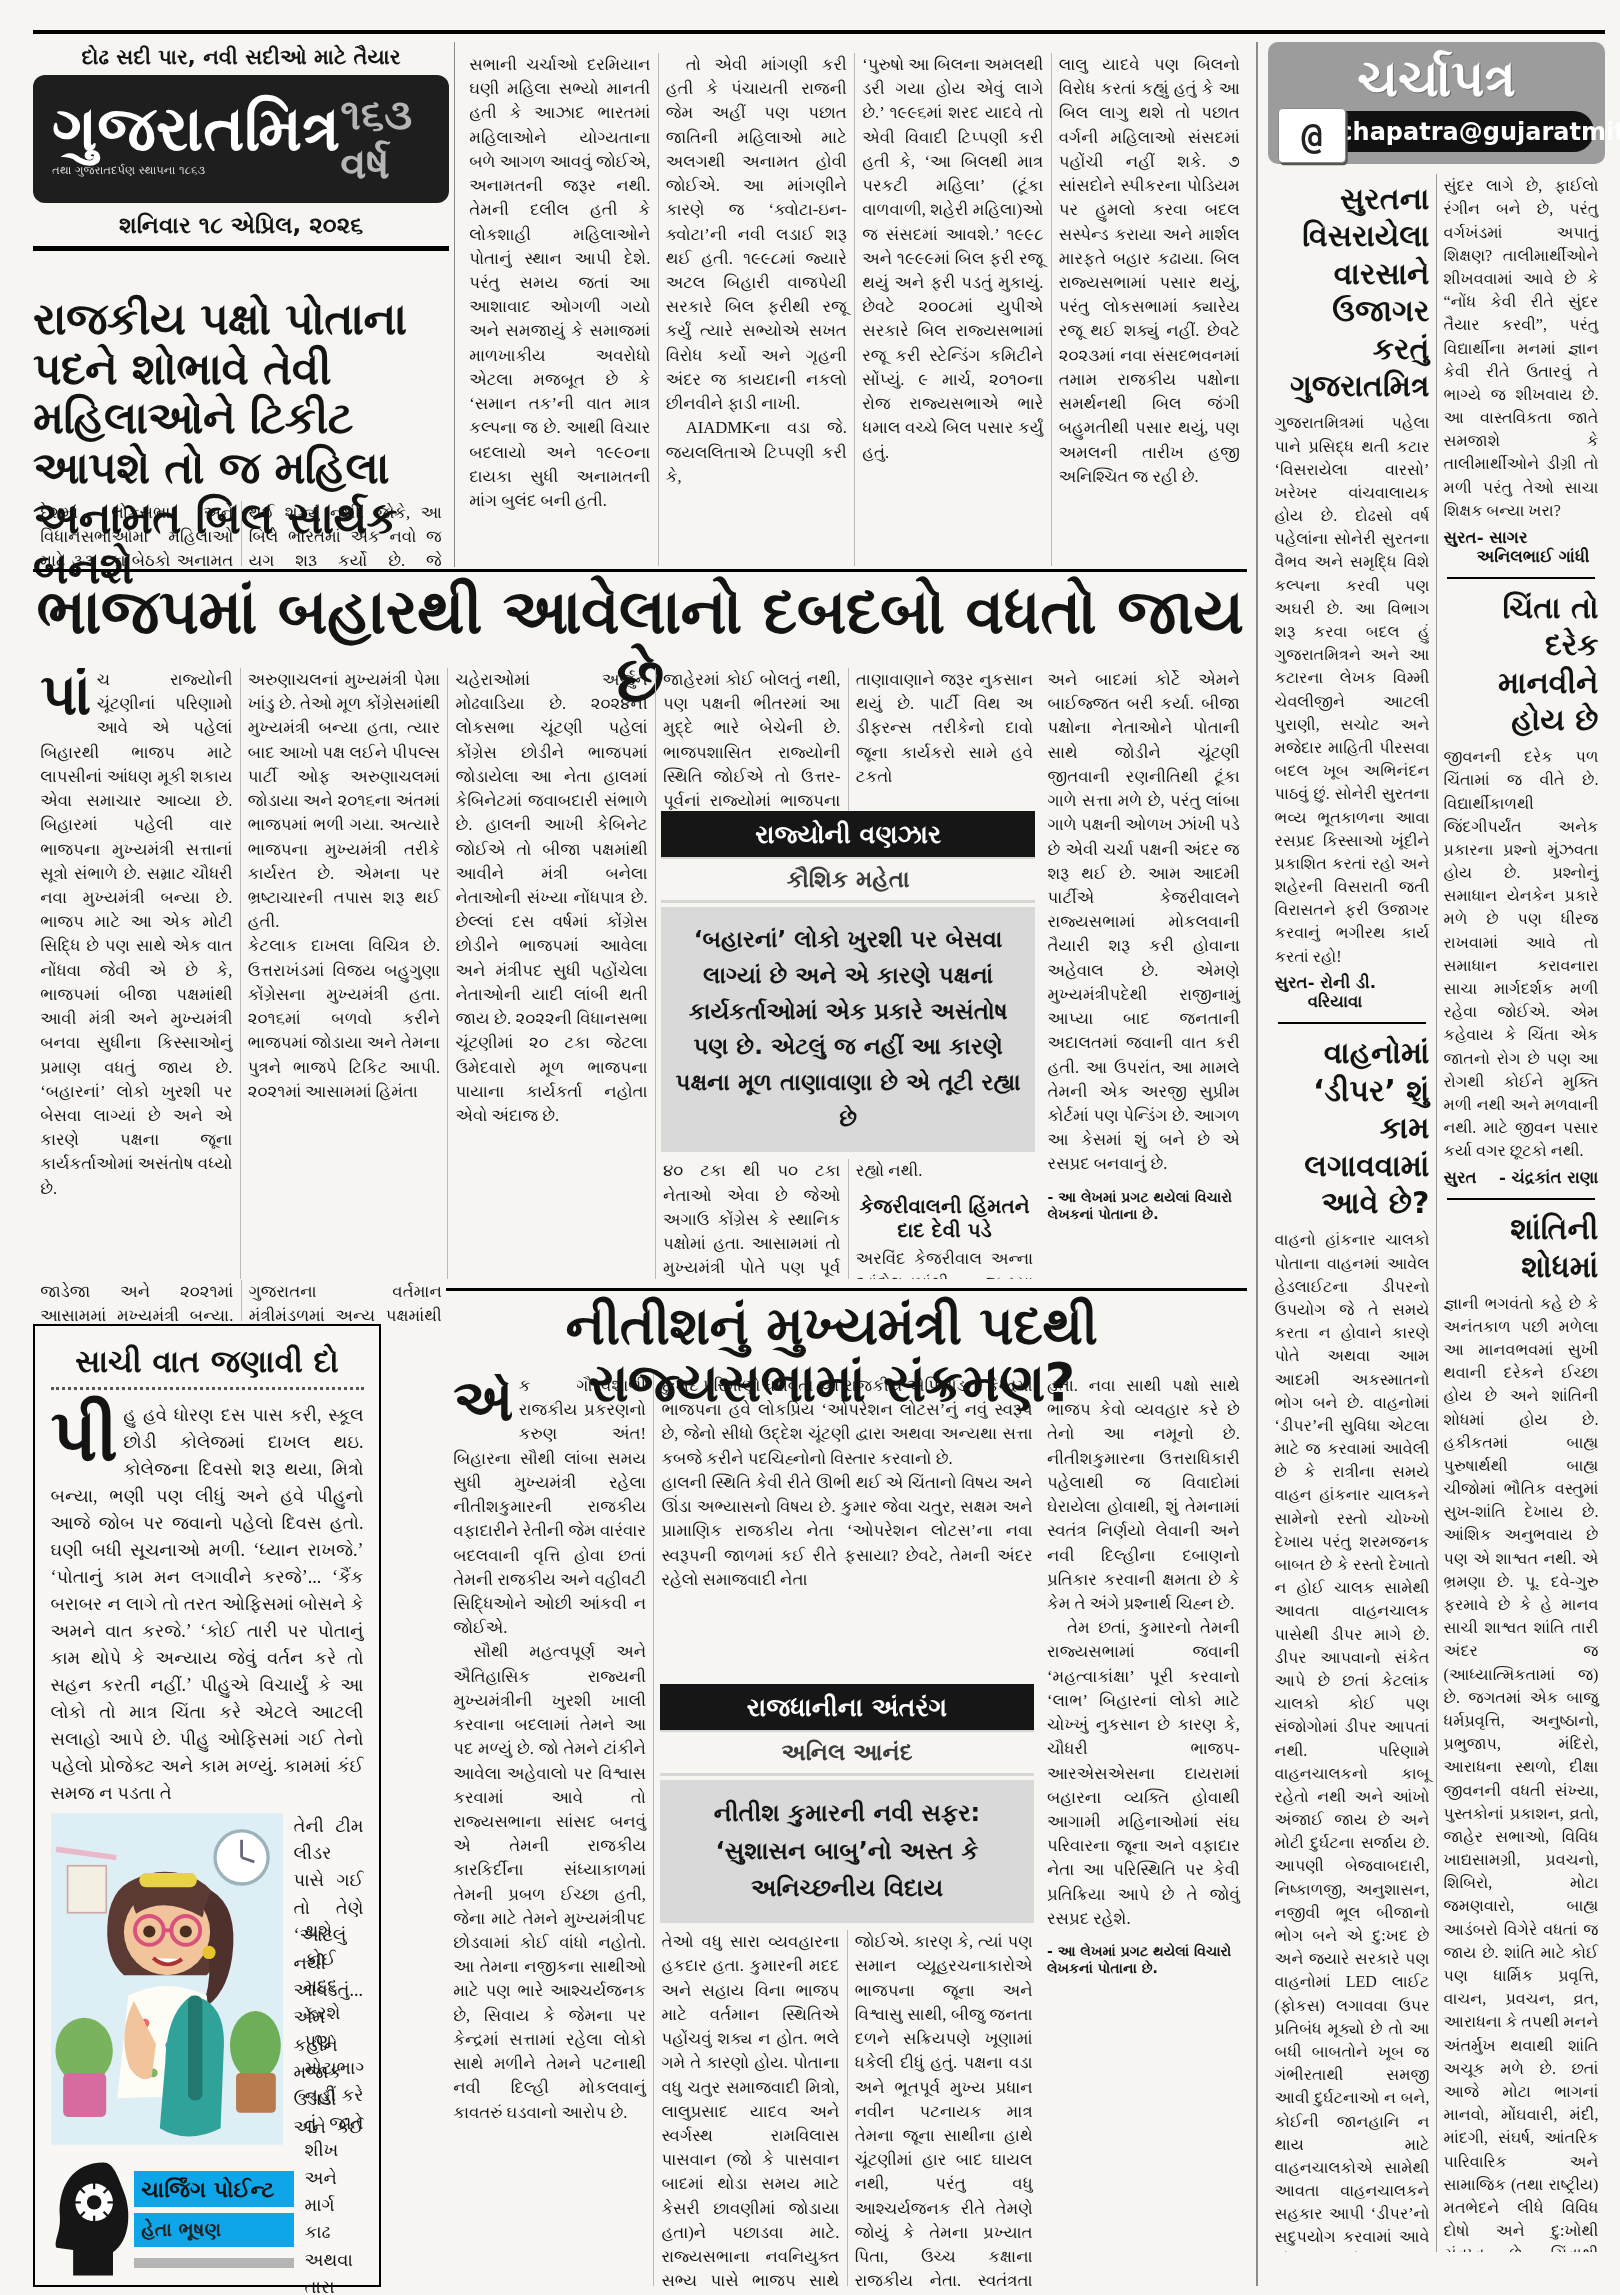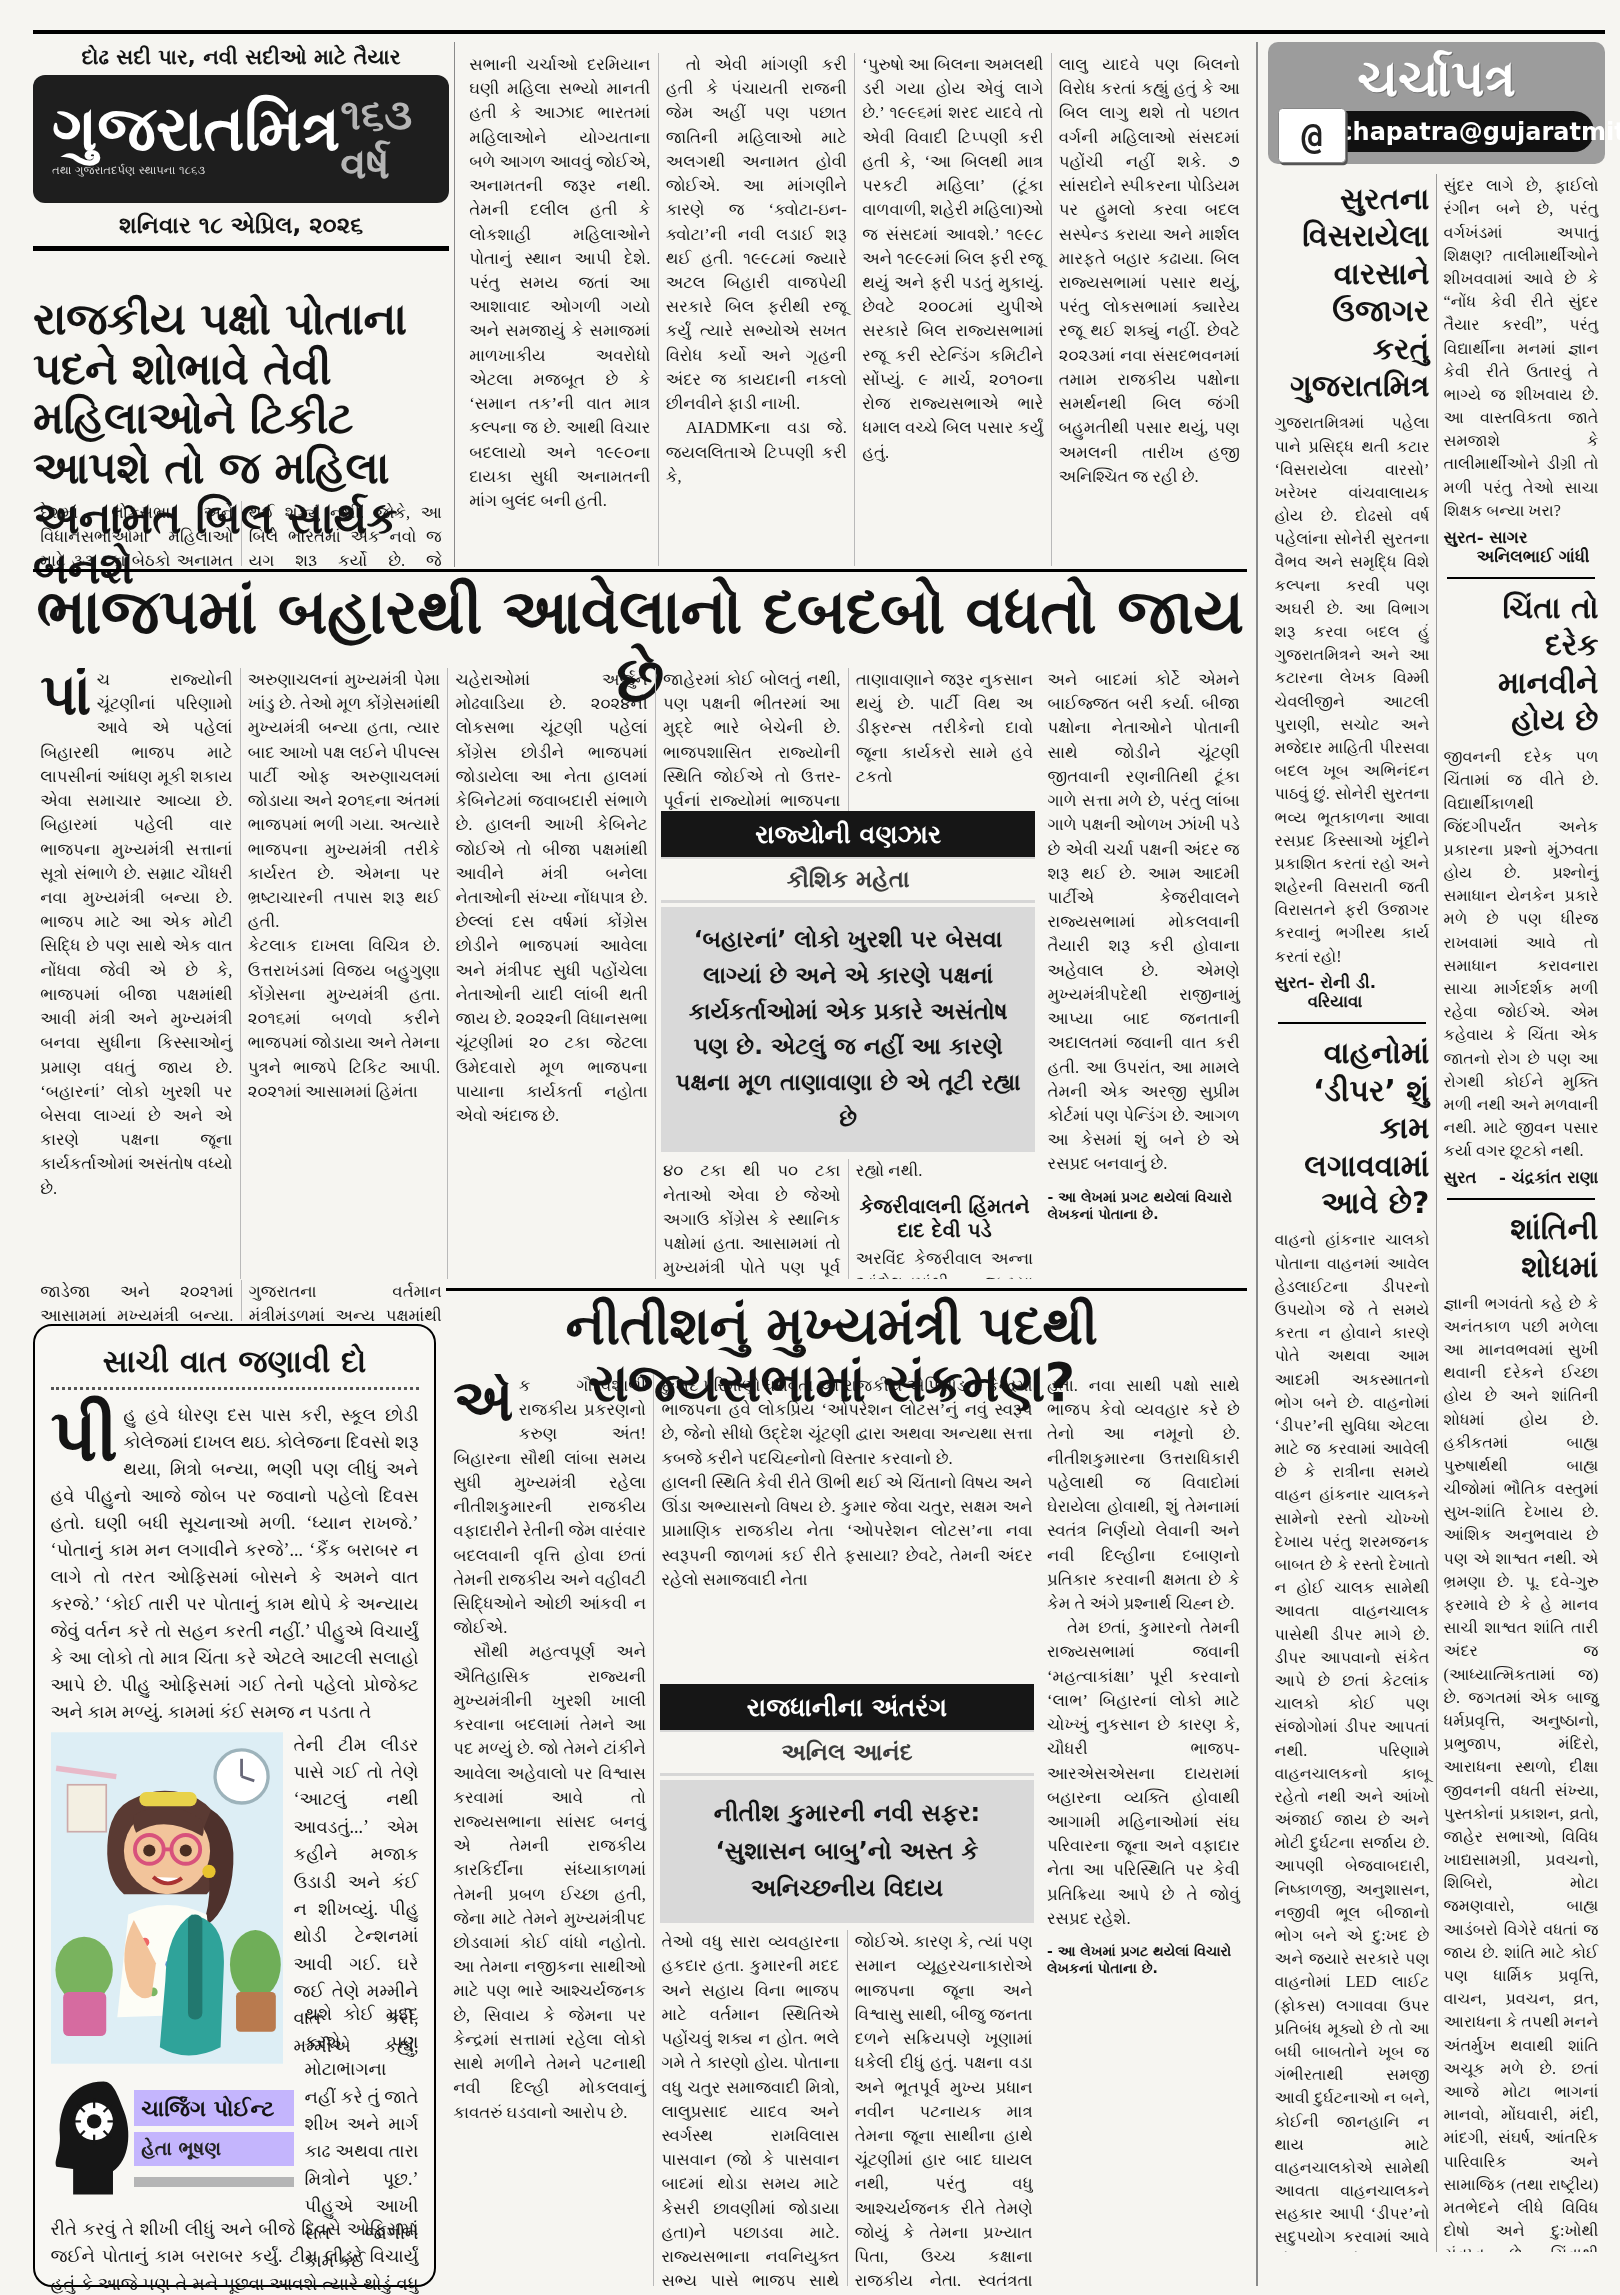--- a/index.html
+++ b/index.html
@@ -49,21 +49,21 @@
   
   .sachibox{border:2.8px solid #000;padding:14.4px 15.5px;background:#f8f7f3;box-sizing:border-box;}
   .sachititle{font-size:31px;font-weight:800;text-align:center;margin:2.2px 0 7.7px;
               font-family:"DejaVu Sans","Liberation Sans",sans-serif;}
   .dotted{border-top:3.3px dotted #555;margin:0 0 12px;}
   .srow{display:flex;gap:11px;margin-top:5.5px;}
   .scol{flex:1;overflow:hidden;}
   
   .cplogo{width:243px;flex:0 0 243px;display:flex;align-items:stretch;gap:0;}
   .cpbars{flex:1;display:flex;flex-direction:column;justify-content:center;gap:5.5px;}
-  .cpbar{background:#c4b5fd;padding:5.5px 7.7px;font-weight:800;
+  .cpbar{background:#0ea5e9;padding:5.5px 7.7px;font-weight:800;
          font-family:"DejaVu Sans","Liberation Sans",sans-serif;}
   .cpbar.t{font-size:22px;}
   .cpbar.a{font-size:19px;color:#222;}
   .cpbase{background:#b5b5b5;height:10px;margin-top:5.5px;}
   
   .charchahead{background:#9c9c9c;border-radius:10px;padding:10px 11px 12px;position:relative;}
   .charchatitle{color:#fff;font-size:51px;font-weight:800;text-align:center;line-height:1.05;
                 font-family:"DejaVu Sans","Liberation Sans",sans-serif;
                 text-shadow:1.1px 1.1px 0 #6e6e6e;}
   .emailbar{background:#111;color:#fff;border-radius:22px;text-align:center;font-size:24px;
@@ -177,21 +177,21 @@
 
 <div class="abs cols" style="left:33px;top:1280px;width:416px;height:41px;">
   <div class="col">
       <p class="lp noind">જાડેજા અને ૨૦૨૧માં આસામમાં મુખ્યમંત્રી બન્યા. બીજા મુખ્યમંત્રી</p>
     </div>
   <div class="col">
       <p class="lp noind">ગુજરાતના વર્તમાન મંત્રીમંડળમાં અન્ય પક્ષમાંથી આવેલા મુખ્ય</p>
     </div>
 </div>
 
-<div class="abs sachibox" style="left:33px;top:1324px;width:403px;height:963px;border-radius:19px;">
+<div class="abs sachibox" style="left:33px;top:1324px;width:348px;height:963px;">
   <div class="sachititle">સાચી વાત જણાવી દો</div>
   <div class="dotted"></div>
   <p class="lp noind" style="font-size:18px;line-height:1.5;">
     <span class="dc" style="font-size:72px;">પી</span>
     <span>હુ હવે ધોરણ દસ પાસ કરી, સ્કૂલ છોડી કોલેજમાં દાખલ થઇ. કોલેજના દિવસો શરૂ થયા, મિત્રો બન્યા, ભણી પણ લીધું અને હવે પીહુનો આજે જોબ પર જવાનો પહેલો દિવસ હતો. ઘણી બધી સૂચનાઓ મળી. ‘ધ્યાન રાખજે.’ ‘પોતાનું કામ મન લગાવીને કરજે’... ‘કૈંક બરાબર ન લાગે તો તરત ઓફિસમાં બોસને કે અમને વાત કરજે.’ ‘કોઈ તારી પર પોતાનું કામ થોપે કે અન્યાય જેવું વર્તન કરે તો સહન કરતી નહીં.’ પીહુએ વિચાર્યું કે આ લોકો તો માત્ર ચિંતા કરે એટલે આટલી સલાહો આપે છે. પીહુ ઓફિસમાં ગઈ તેનો પહેલો પ્રોજેક્ટ અને કામ મળ્યું. કામમાં કંઈ સમજ ન પડતા તે</span>
   </p>
   <div class="srow" style="height:332px;">
     <svg width="232" height="332" viewBox="0 0 420 600" style="flex:0 0 232px;">
       <rect x="0" y="0" width="420" height="600" fill="#ddeef5"></rect>
       <rect x="10" y="60" width="110" height="10" fill="#e8b9c8" transform="rotate(8 10 60)"></rect>

